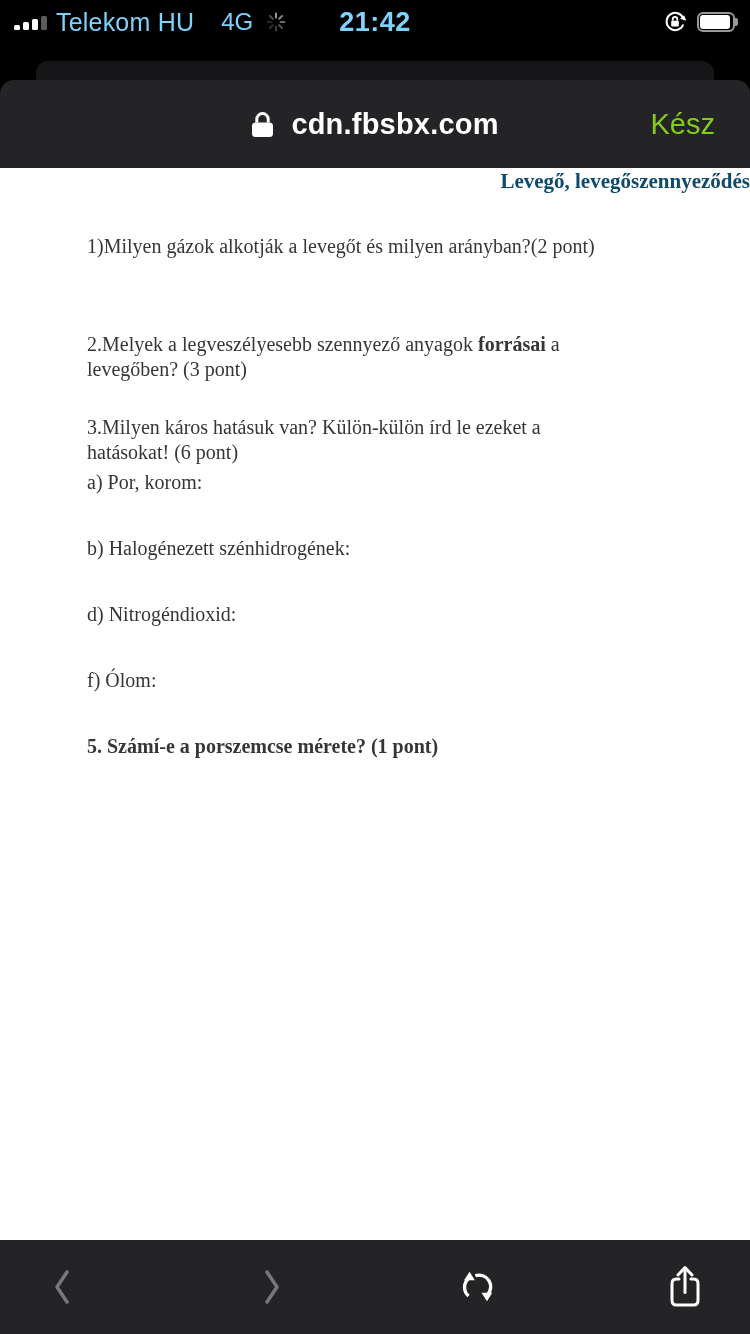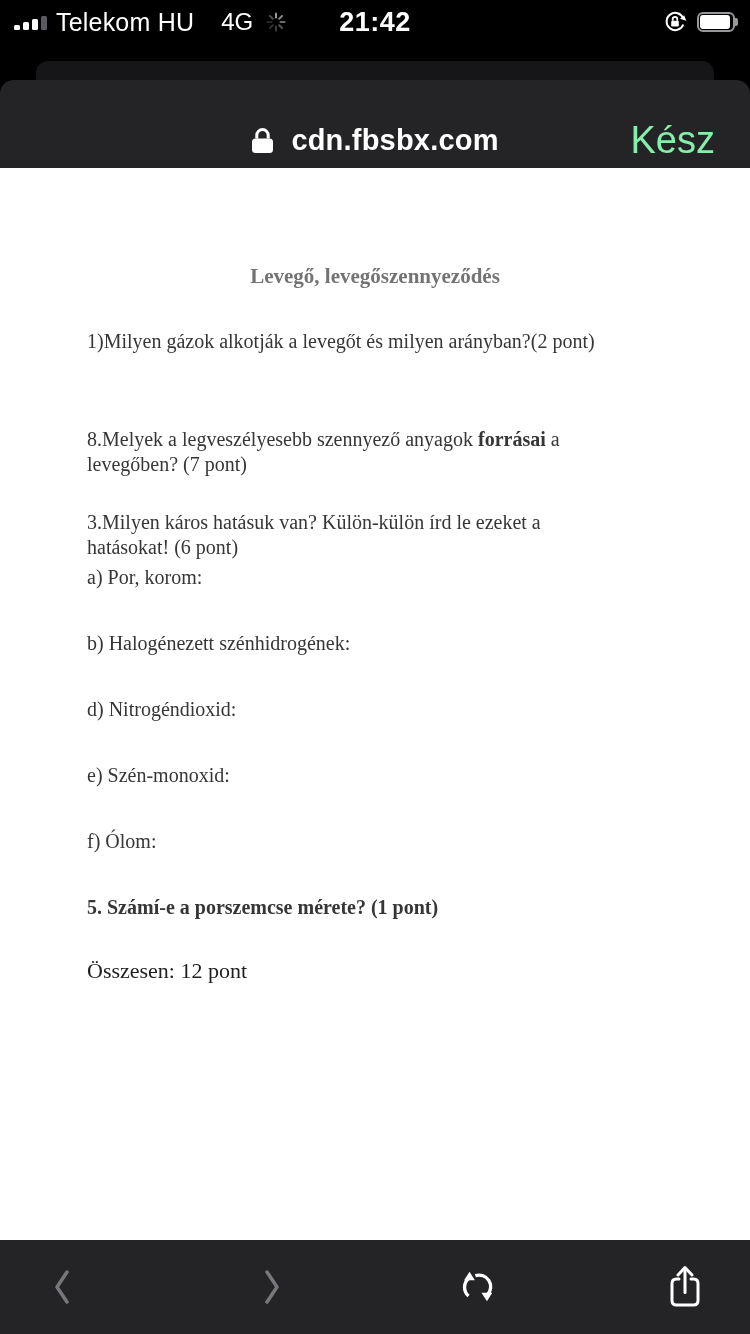--- a/index.html
+++ b/index.html
@@ -3,21 +3,21 @@
 <meta charset="utf-8">
 <style>
   * { margin:0; padding:0; box-sizing:border-box; }
   html,body { background:#000; }
   .screen {
     position:relative; width:750px; height:1334px; margin:0 auto;
     background:#000; overflow:hidden;
     font-family:"Liberation Sans", sans-serif;
   }
   
-  .status-bar { position:absolute; top:0; left:0; width:750px; height:44px; color:#ffffff;padding-left:40px; }
+  .status-bar { position:absolute; top:0; left:0; width:750px; height:44px; color:#7dd3fc;padding-left:40px; }
   .sb-left { position:absolute; left:14px; top:0; height:44px; display:flex; align-items:center; gap:9px; }
   .signal { display:flex; align-items:flex-end; gap:3px; height:15px; }
   .signal .bar { width:6px; border-radius:1.5px; background:#fff; }
   .signal .b1{height:5px;} .signal .b2{height:8px;} .signal .b3{height:11px;}
   .signal .b4{height:14px; background:#5b5b5f;}
   .carrier { font-size:25px; letter-spacing:.2px; }
   .network { font-size:24px; margin-left:18px; }
   .spinner { width:20px; height:20px; margin-left:4px; }
   .sb-time { position:absolute; left:0; right:0; top:0; height:44px;
     display:flex; align-items:center; justify-content:center;
@@ -29,33 +29,33 @@
   .battery .fill { position:absolute; left:3px; top:3px; width:30px; height:14px;
     border-radius:3px; background:#fff; }
   .battery .nub { position:absolute; right:0; top:6px; width:3px; height:8px;
     background:#98989c; border-radius:0 2px 2px 0; }
   
   .peek-card { position:absolute; top:61px; left:36px; right:36px; height:50px;
     background:#161618; border-radius:12px 12px 0 0; }
   
   .sheet { position:absolute; top:80px; left:0; right:0; bottom:0;
     background:#242426; border-radius:14px 14px 0 0; }
-  .url-bar { position:absolute; top:16px; left:0; right:0; height:88px; }
+  .url-bar { position:absolute; top:0; left:0; right:0; height:88px; }
   .url-group { position:absolute; left:0; right:0; top:0; height:88px;
     display:flex; align-items:center; justify-content:center; gap:17px; }
   .url-text { color:#fff; font-size:29px; font-weight:600; letter-spacing:.2px; }
   .done-btn { position:absolute; right:35px; top:0; height:88px; display:flex; align-items:center;
-    color:#86efac; font-size:38px; font-weight:500; background:none; border:none; cursor:pointer;
+    color:#84cc16; font-size:29px; font-weight:500; background:none; border:none; cursor:pointer;
     font-family:"Liberation Sans", sans-serif; }
   
   .page { position:absolute; top:88px; bottom:94px; left:0; right:0;
     background:#fff; overflow:hidden;
     font-family:"Liberation Serif", serif; color:#363636; }
-  .doc-title { margin-top:95px; text-align:center; font-size:21px; font-weight:bold;
-    color:#737373; line-height:26px; }
+  .doc-title { text-align:right; font-size:21px; font-weight:bold;
+    color:#0c4a6e; line-height:26px; }
   .line { margin-left:87px; margin-right:30px; font-size:20px; line-height:25px; white-space:nowrap; }
   .m-q1 { margin-top:40px; }
   .m-q2 { margin-top:73px; }
   .m-q3 { margin-top:33px; }
   .m-a  { margin-top:5px; }
   .m-item { margin-top:41px; }
   .m-q4 { margin-top:41px; }
   .m-q5 { margin-top:41px;font-weight:bold; }
   .m-total { margin-top:37px; font-size:22px; line-height:28px; color:#1f1f1f; }
   .bold { font-weight:bold;text-align:right; }
@@ -124,29 +124,27 @@
           <rect x="1" y="11.5" width="21" height="14.5" rx="3.5" fill="#fff"></rect>
         </svg>
         <span class="url-text">cdn.fbsbx.com</span>
       </div>
       <button class="done-btn">Kész</button>
     </div>
 
     <div class="page">
       <div class="doc-title">Levegő, levegőszennyeződés</div>
       <div class="line m-q1">1)Milyen gázok alkotják a levegőt és milyen arányban?(2 pont)</div>
-      <div class="line m-q2"><span>8.Melyek a legveszélyesebb szennyező anyagok </span><span class="bold">forrásai</span><span> a</span><br><span>levegőben? (7 pont)</span></div>
+      <div class="line m-q2"><span>2.Melyek a legveszélyesebb szennyező anyagok </span><span class="bold">forrásai</span><span> a</span><br><span>levegőben? (3 pont)</span></div>
       <div class="line m-q3"><span>3.Milyen káros hatásuk van? Külön-külön írd le ezeket a</span><br><span>hatásokat! (6 pont)</span></div>
       <div class="line m-a">a) Por, korom:</div>
       <div class="line m-item">b) Halogénezett szénhidrogének:</div>
       <div class="line m-item">d) Nitrogéndioxid:</div>
-      <div class="line m-item">e) Szén-monoxid:</div>
       <div class="line m-item">f) Ólom:</div>
       <div class="line m-q5">5. Számí-e a porszemcse mérete? (1 pont)</div>
-      <div class="line m-total">Összesen: 12 pont</div>
     </div>
 
     <div class="toolbar">
       <button class="tb-btn tb-back">
         <svg width="20" height="38" viewBox="0 0 20 38">
           <polyline points="15,4 5,19 15,34" fill="none" stroke="#77777c" stroke-width="3.5" stroke-linecap="round" stroke-linejoin="round"></polyline>
         </svg>
       </button>
       <button class="tb-btn tb-forward">
         <svg width="20" height="38" viewBox="0 0 20 38">

